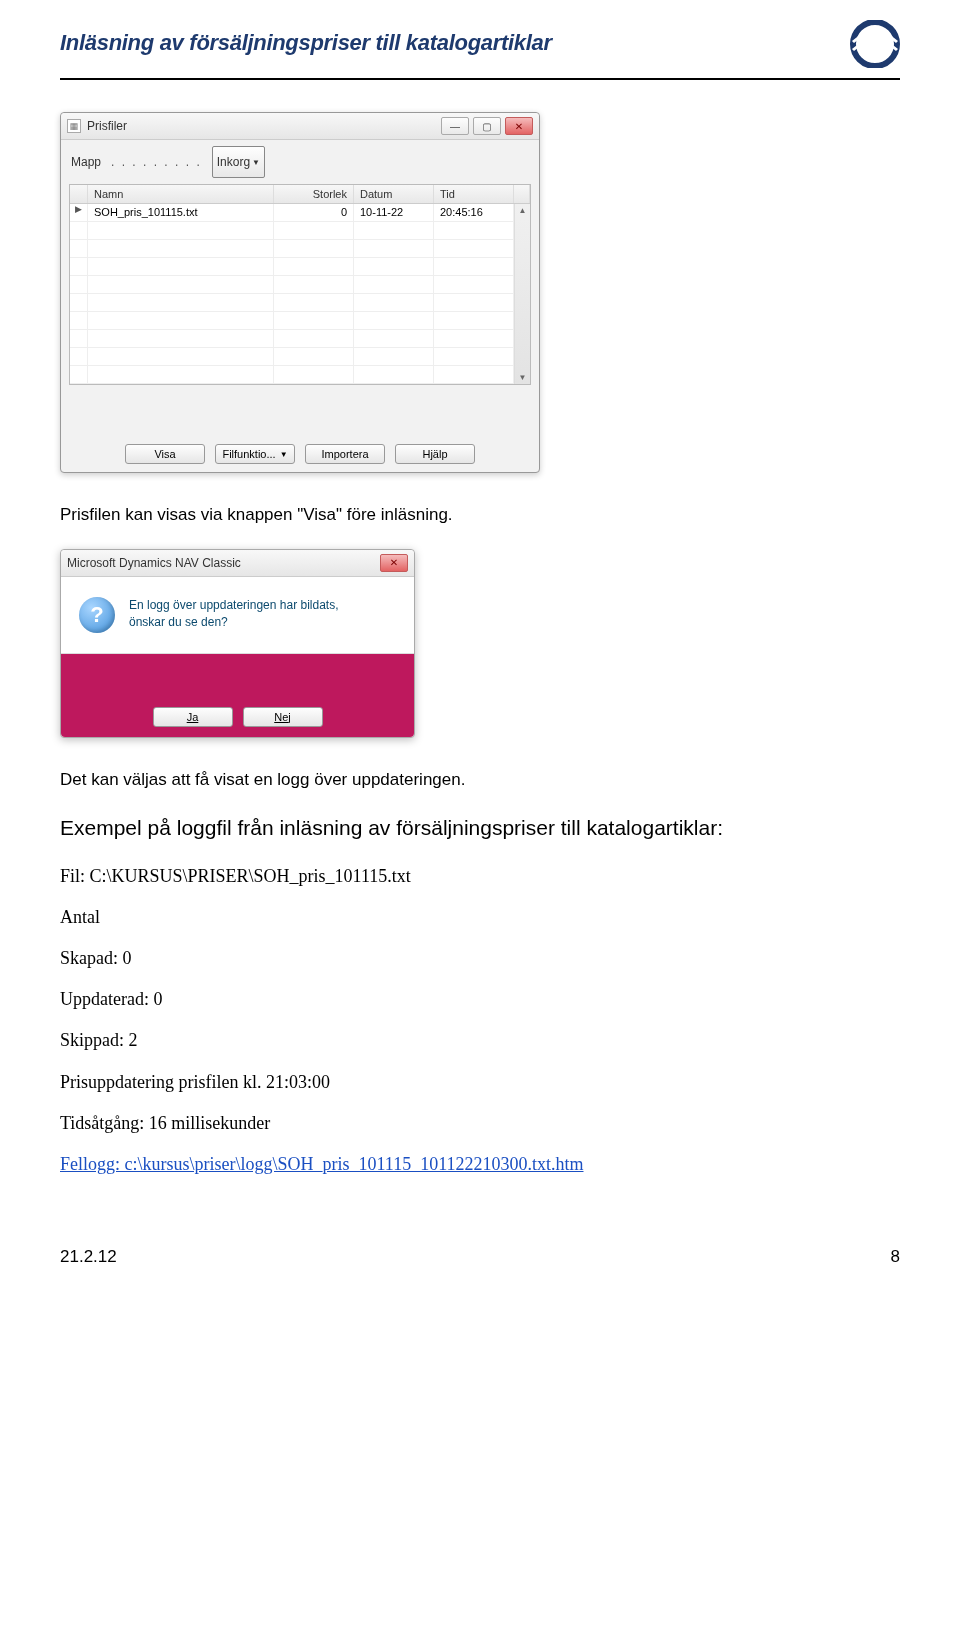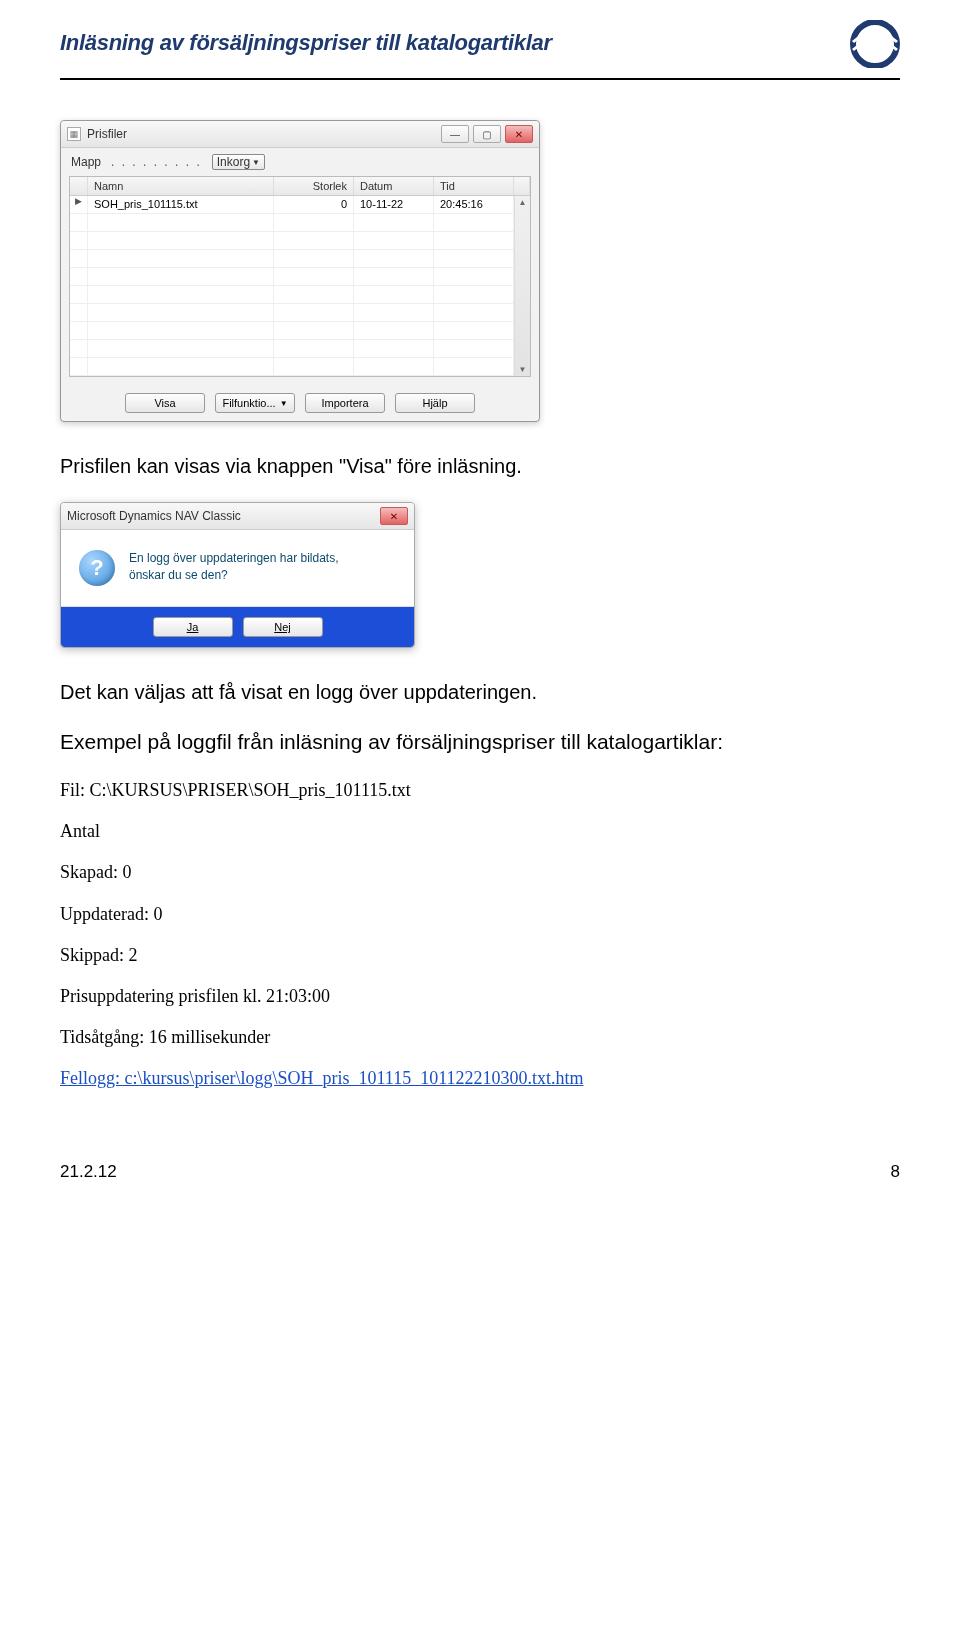--- a/index.html
+++ b/index.html
@@ -10,21 +10,21 @@
     margin: 0 auto;
     padding: 30px 60px 50px 60px;
     color: #000;
   }
   .header {
     display: flex;
     justify-content: space-between;
     align-items: flex-start;
     border-bottom: 2px solid #000;
     padding-bottom: 10px;
-    margin-bottom: 40px;
+    margin-bottom: 32px;
   }
   .header h1 {
     font-size: 22px;
     font-weight: bold;
     font-style: italic;
     color: #1e3a6e;
     letter-spacing: -0.3px;
   }
   .logo {
     width: 60px;
@@ -81,21 +81,21 @@
   .folder-row {
     padding: 6px 10px;
     display: flex; align-items: center; gap: 6px;
     color: #333;
   }
   .folder-dots { margin: 0 4px; color: #555; letter-spacing: 2px; }
   .dropdown {
     border: 1px solid #888;
     background: linear-gradient(#fefefe,#e8e8e8);
     padding: 0 4px;
-    height: 16px;
+    height: 32px;
     display: inline-flex; align-items: center; gap: 2px;
     border-radius: 2px;
   }
   .dropdown .chev { font-size: 8px; }
 
   .grid-wrap { padding: 0 8px 8px; }
   .grid {
     border: 1px solid #bbb;
     background: #fff;
     width: 100%;
@@ -133,26 +133,26 @@
     align-items: center; font-size: 8px; color: #666;
   }
   .vscroll .arr { padding: 2px 0; }
 
   .btnbar { padding: 8px; display: flex; gap: 10px; justify-content: center; }
   .w-btn {
     min-width: 80px; padding: 3px 4px;
     border: 1px solid #999; border-radius: 3px;
     background: linear-gradient(#fefefe,#e6e6e6);
     font-size: 11px; text-align: center;
-    display: inline-flex; align-items: center; justify-content: center; gap: 4px;
+    display: inline-flex; align-items: center; justify-content: center; gap: 4px; margin-top: 43px;
   }
   .w-btn .chev { font-size: 8px; }
 
   
-  .body-text { font-size: 20px; line-height: 1.4; }
+  .body-text { font-size: 17px; line-height: 1.4; }
   .body-text p { margin-bottom: 22px; }
 
   
   .dialog {
     width: 355px;
     border: 1px solid #aaa;
     border-radius: 4px;
     box-shadow: 0 2px 8px rgba(0,0,0,0.25);
     font-family: "Segoe UI", Tahoma, sans-serif;
     font-size: 12px;
@@ -168,21 +168,21 @@
   .dlg-icon {
     width: 36px; height: 36px; border-radius: 50%;
     background: radial-gradient(circle at 35% 30%, #a9d6ff, #3e8fd8);
     display: flex; align-items: center; justify-content: center;
     color: #fff; font-size: 22px; font-weight: bold;
     box-shadow: inset -2px -2px 4px rgba(0,0,0,0.2);
   }
   .dlg-text { font-size: 12px; color: #0c4a6e; line-height: 1.4; }
   .dlg-btns {
     display: flex; gap: 10px; justify-content: center;
-    background: #1d4ed8; padding: 10px;
+    background: #be185d; padding: 10px;
     border-top: 1px solid #ddd;
     border-bottom-left-radius: 4px; border-bottom-right-radius: 4px;
   }
 
   .log-section { margin-top: 24px; }
   .log-section p { font-size: 21px; margin-bottom: 24px; }
   .log-list { font-family: "Times New Roman", Georgia, serif; font-size: 18px; line-height: 1.4; }
   .log-list div { margin-bottom: 16px; }
   .log-link { color: #1a4fc2; text-decoration: underline; }
 

